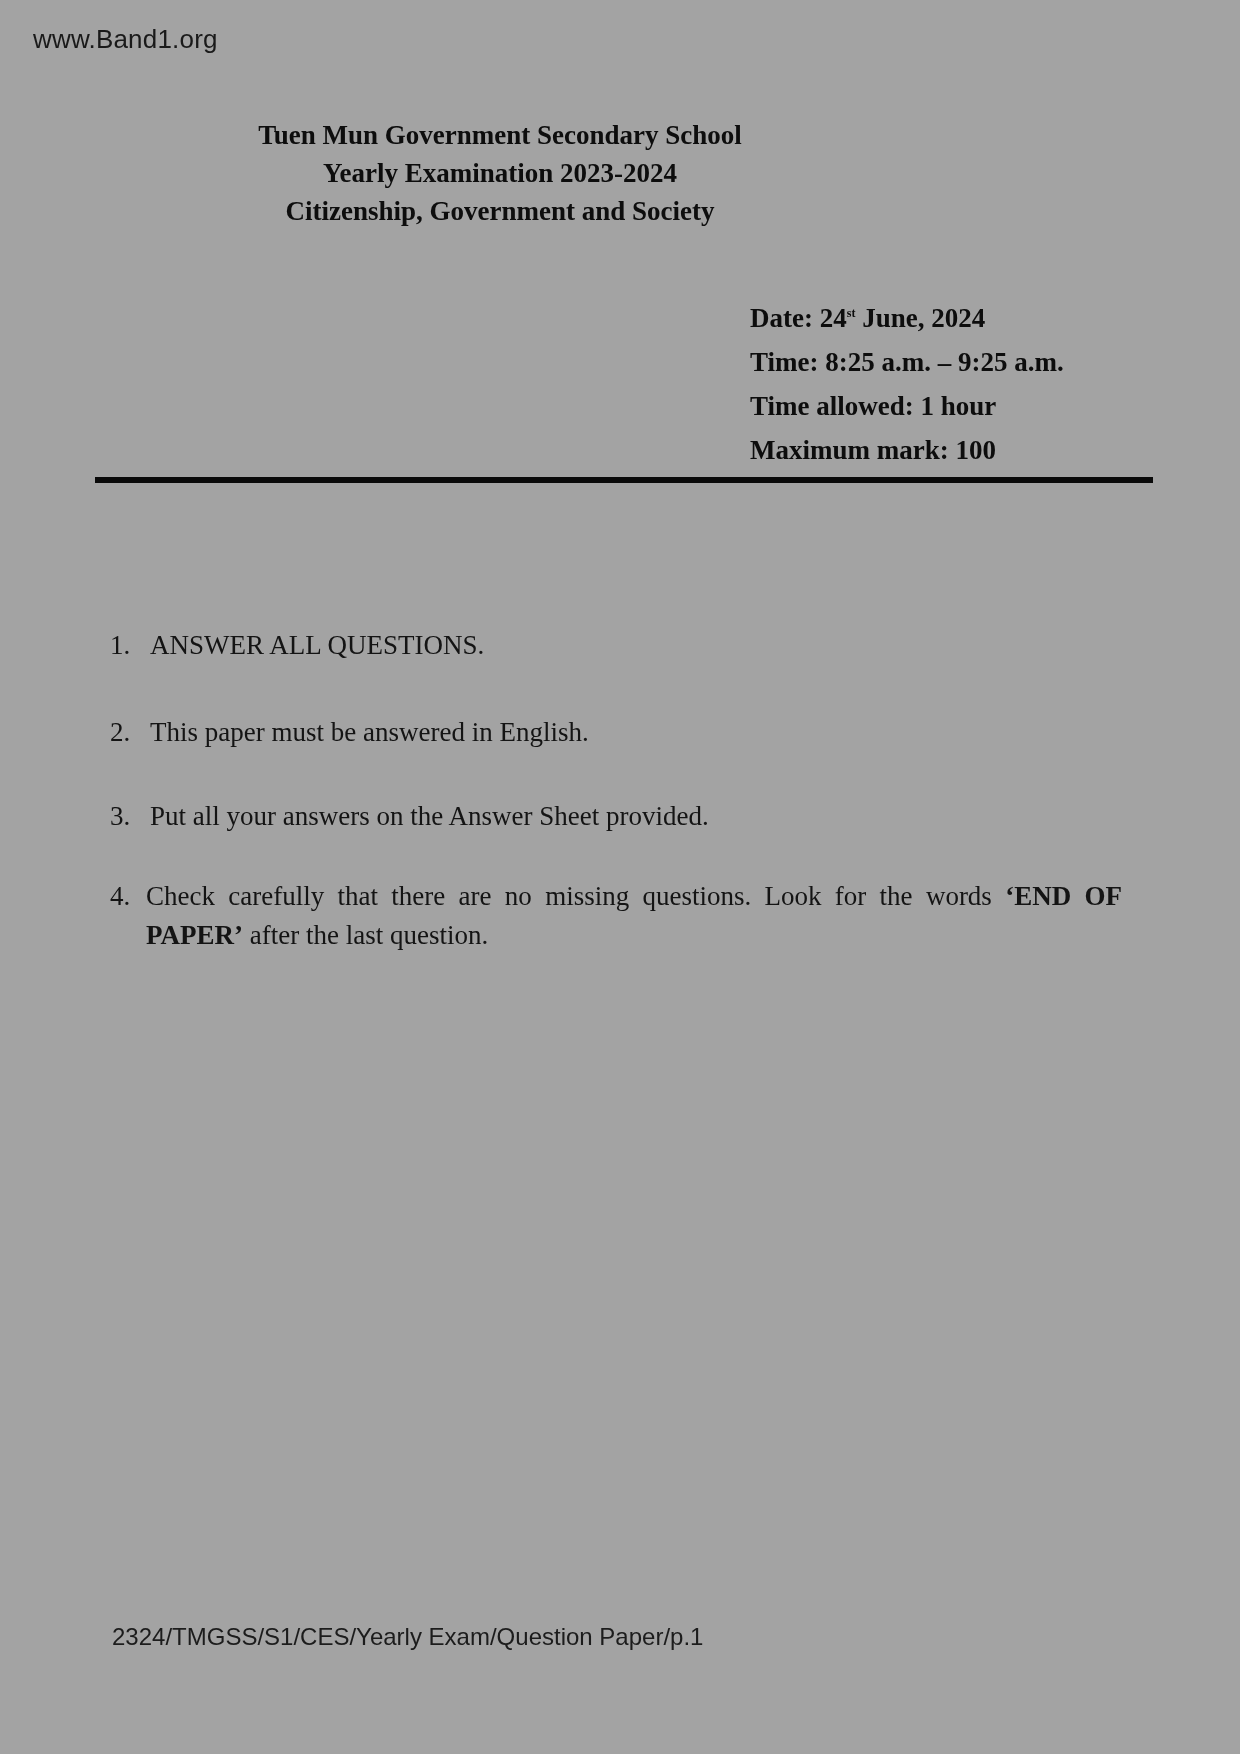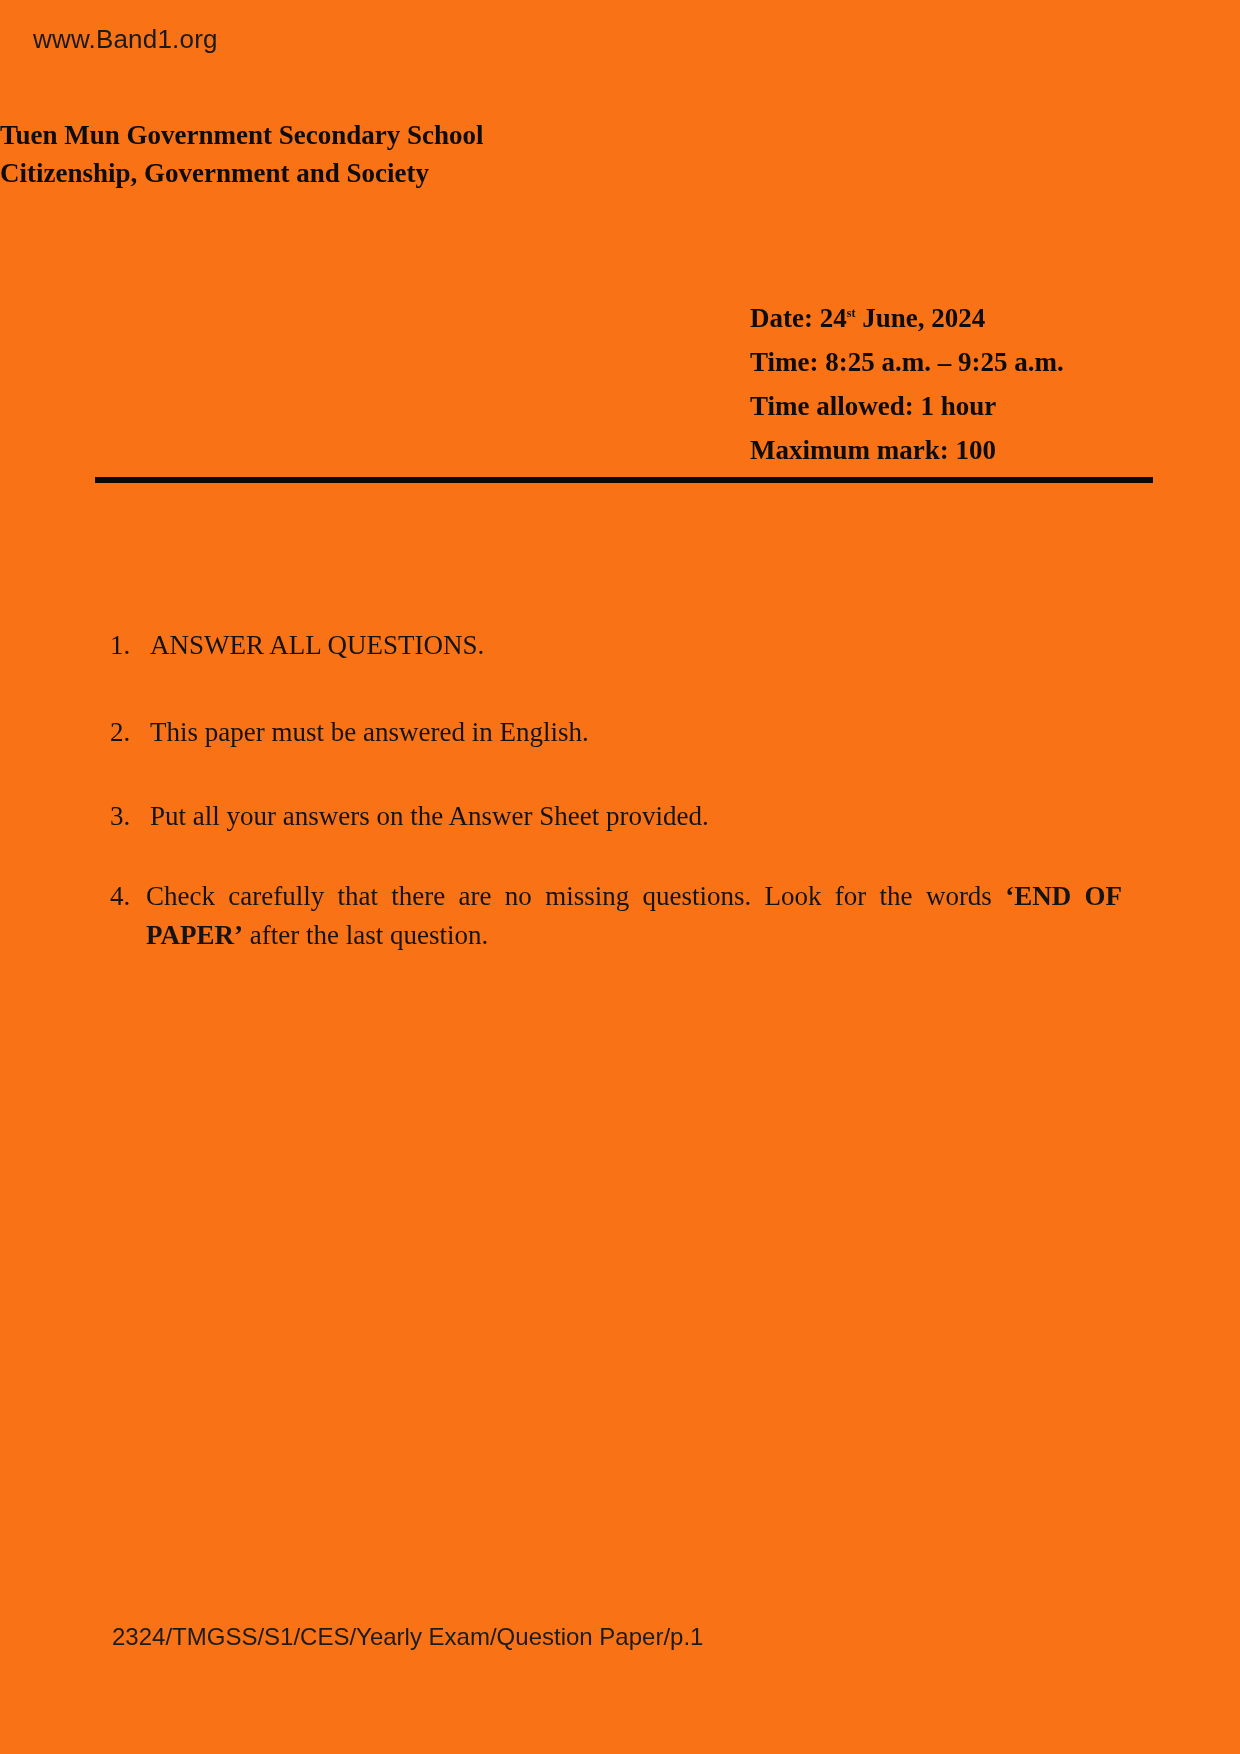--- a/index.html
+++ b/index.html
@@ -4,34 +4,35 @@
 <style>
   html,body{margin:0;padding:0;}
   body{
     width:1240px;height:1754px;
     background:#e9e9e9;
     font-family:"Liberation Serif", serif;
   }
   .page{
     position:relative;
     width:1240px;height:1754px;
-    background:#f97316;
+    background:#a3a3a3;
     color:#111;
     overflow:hidden;
   }
   
   .watermark{
     position:absolute;left:33px;top:22px;
     font-family:"Liberation Sans", sans-serif;
     font-size:26px;line-height:34px;color:#1a1a1a;
     letter-spacing:0.2px;
   }
   
   .title-block{
     position:absolute;left:0;top:116px;width:1000px;
+    text-align:center;
   }
   .title-line{
     font-size:27px;font-weight:bold;line-height:38px;color:#0d0d0d;
   }
   
   .info-col{
     position:absolute;top:296px;
     font-size:27px;font-weight:bold;line-height:44px;color:#0d0d0d;
     white-space:nowrap;
   }
@@ -79,20 +80,21 @@
 </style>
 </head>
 <body>
 
 <div class="page">
 
   <div class="watermark">www.Band1.org</div>
 
   <div class="title-block">
     <div class="title-line">Tuen Mun Government Secondary School</div>
+    <div class="title-line">Yearly Examination 2023-2024</div>
     <div class="title-line">Citizenship, Government and Society</div>
   </div>
 
 
   <div class="info-col info-right">
     <div><span>Date: 24</span><sup class="ord">st</sup><span> June, 2024</span></div>
     <div>Time: 8:25 a.m. – 9:25 a.m.</div>
     <div>Time allowed: 1 hour</div>
     <div>Maximum mark: 100</div>
   </div>

